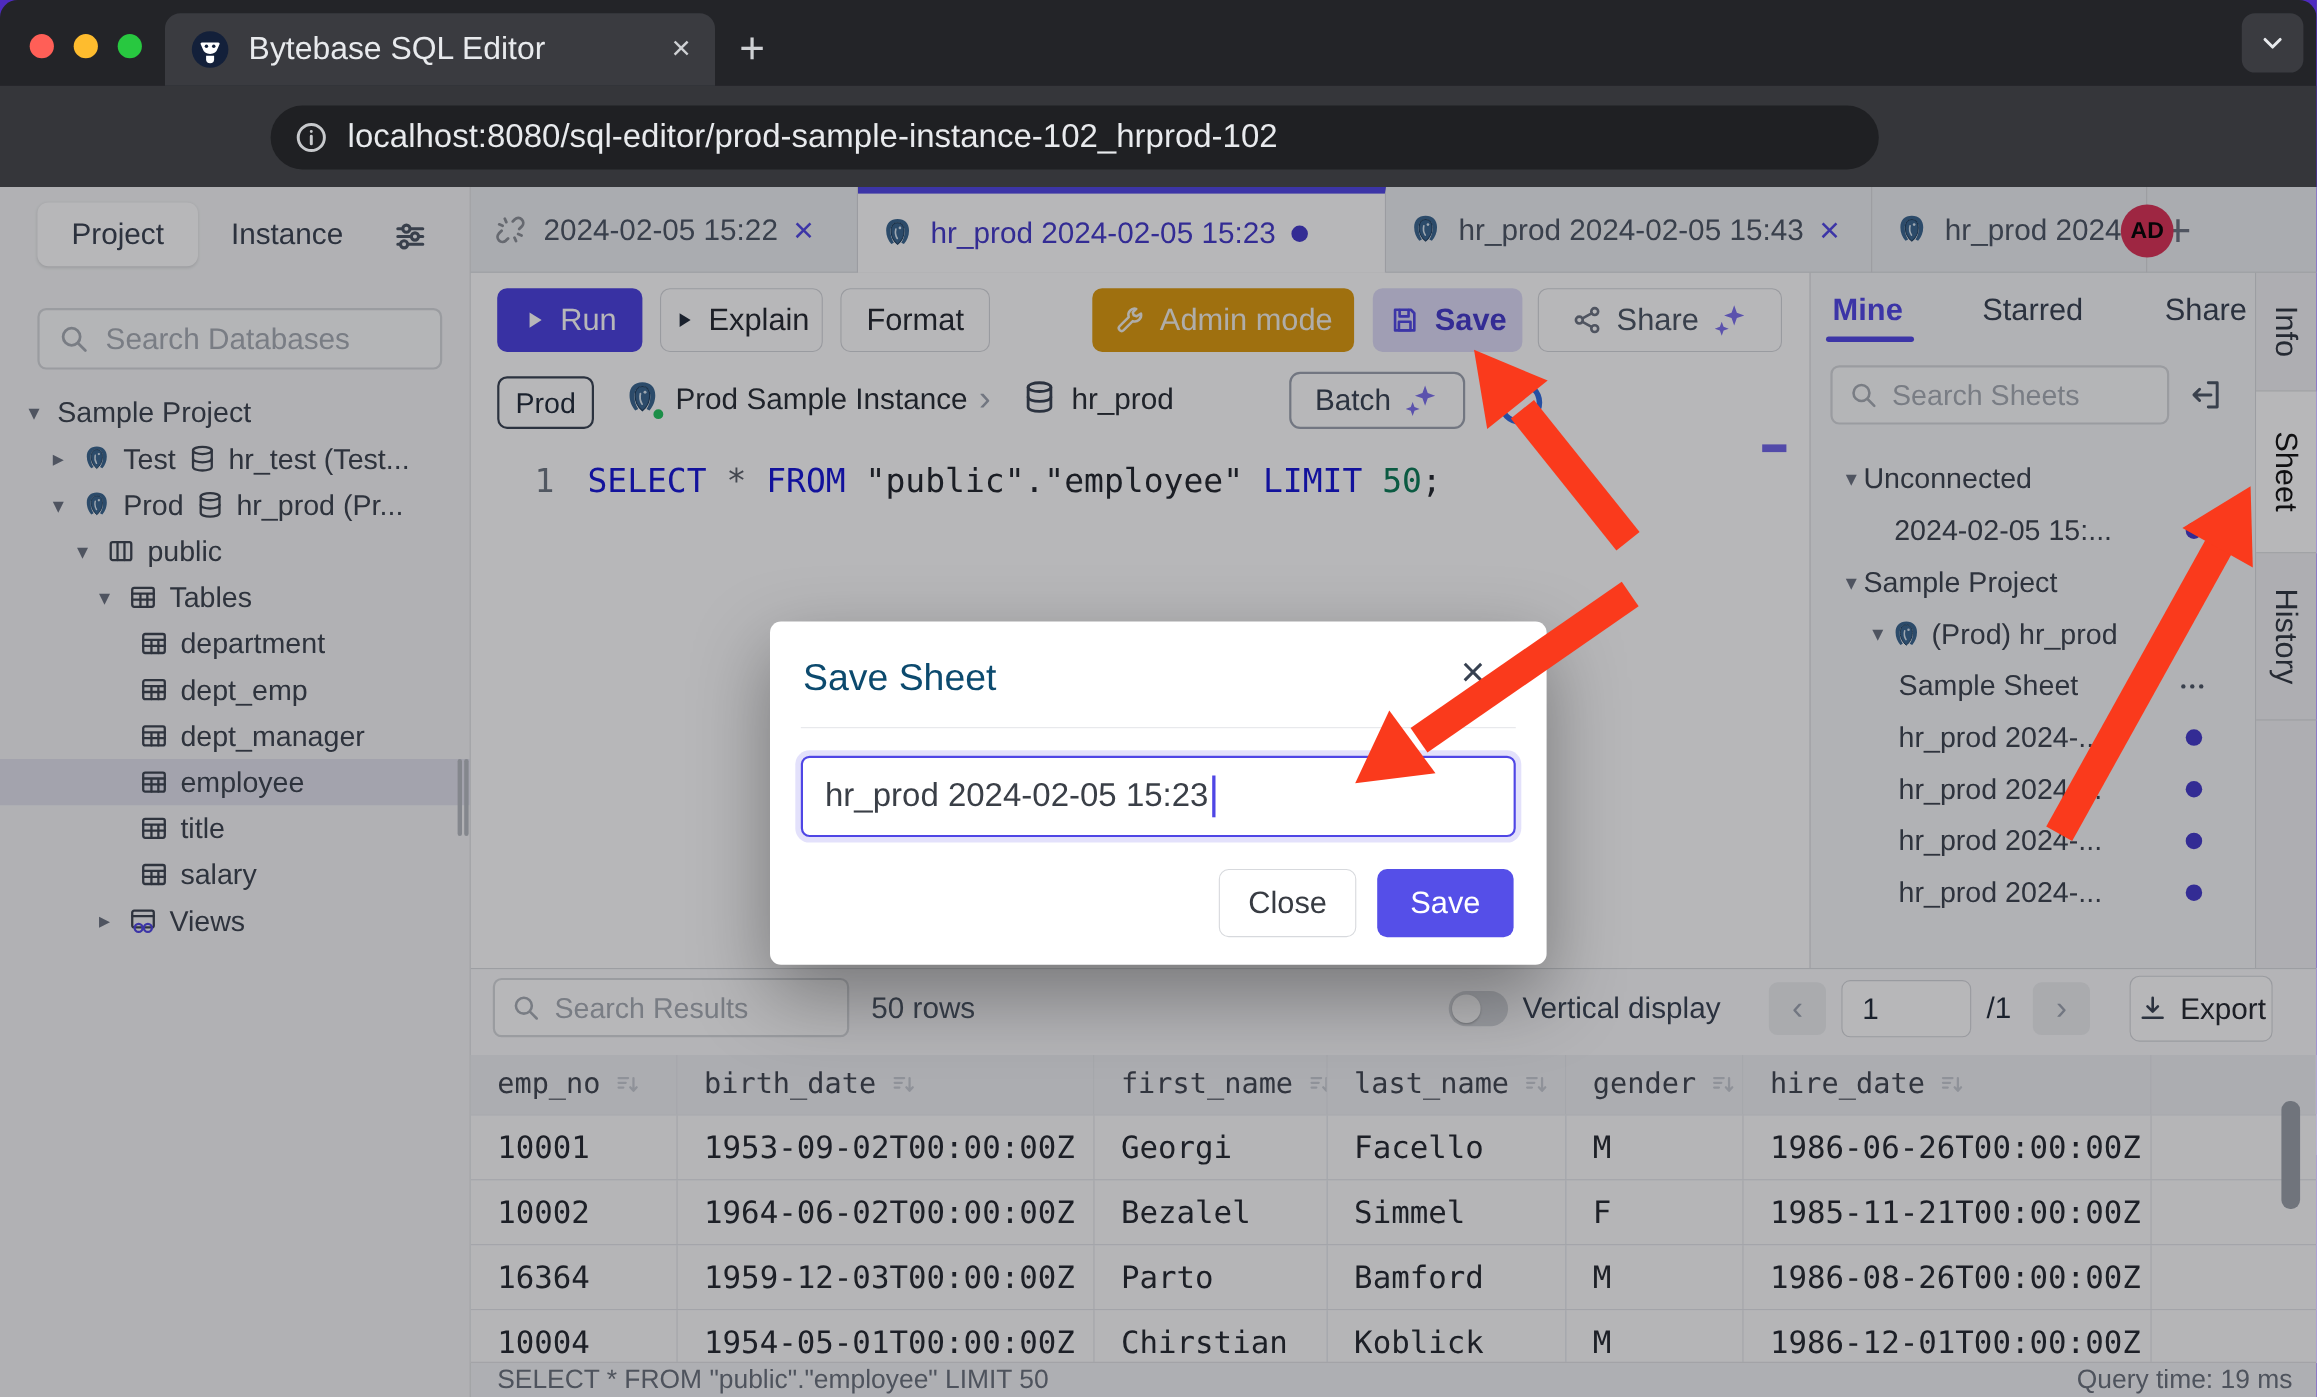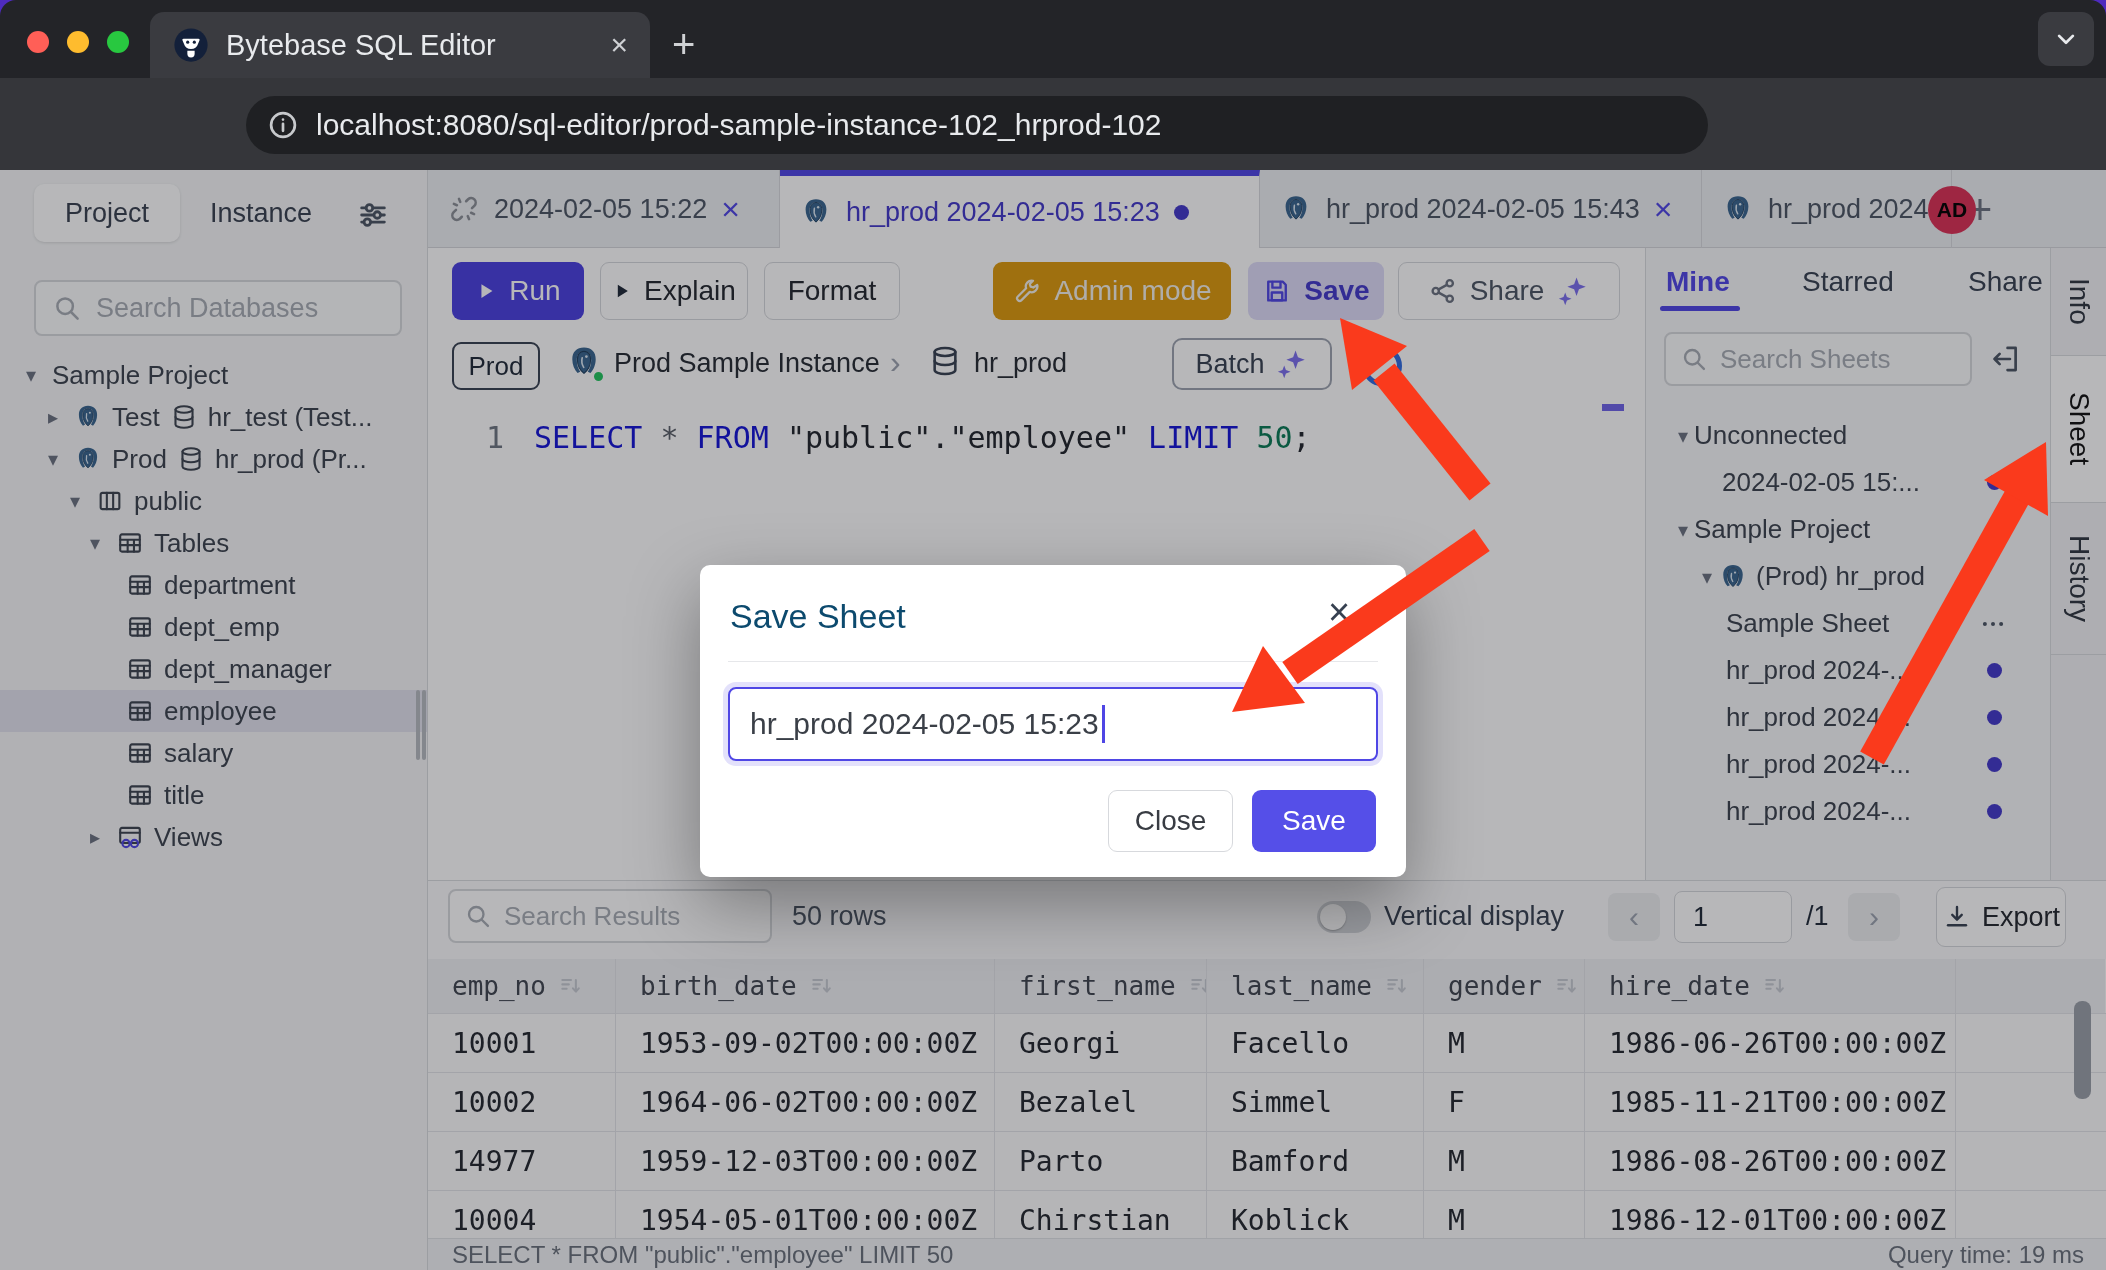--- a/index.html
+++ b/index.html
@@ -262,30 +262,30 @@
             </span>
             <span>employee</span>
           </div>
           <div class="trow" style="padding-left: 126px;">
             <span class="ic" style="height: 28px; width: 28px; color: rgb(61, 68, 80);">
               <svg viewBox="0 0 24 24" fill="none" stroke="currentColor" stroke-width="1.8" stroke-linecap="round" stroke-linejoin="round">
                 <rect x="3.6" y="4.6" width="16.8" height="14.8" rx="1.5"></rect>
                 <path d="M3.6 9.2h16.8M3.6 13.8h16.8M10 9.2v10.2M15.4 9.2v10.2"></path>
               </svg>
             </span>
-            <span>salary</span>
+            <span>title</span>
           </div>
           <div class="trow" style="padding-left: 126px;">
             <span class="ic" style="height: 28px; width: 28px; color: rgb(61, 68, 80);">
               <svg viewBox="0 0 24 24" fill="none" stroke="currentColor" stroke-width="1.8" stroke-linecap="round" stroke-linejoin="round">
                 <rect x="3.6" y="4.6" width="16.8" height="14.8" rx="1.5"></rect>
                 <path d="M3.6 9.2h16.8M3.6 13.8h16.8M10 9.2v10.2M15.4 9.2v10.2"></path>
               </svg>
             </span>
-            <span>title</span>
+            <span>salary</span>
           </div>
           <div class="trow" style="padding-left: 84px;">
             <span class="caret">▸</span>
             <span class="ic" style="height: 28px; width: 28px; color: rgb(61, 68, 80);">
               <svg viewBox="0 0 24 24" fill="none" stroke="currentColor" stroke-width="1.8" stroke-linecap="round" stroke-linejoin="round">
                 <rect x="3.6" y="4.2" width="16.8" height="13" rx="1.5"></rect>
                 <path d="M3.6 8.4h16.8"></path>
                 <circle cx="8.6" cy="17.6" r="3.1" stroke="#4f46e5"></circle>
                 <circle cx="15.8" cy="17.6" r="3.1" stroke="#4f46e5"></circle>
                 <path d="M11.7 17.3h1" stroke="#4f46e5"></path>
@@ -660,21 +660,21 @@
             <div class="rcell cell" style="width: 161px;">
               <span>F</span>
             </div>
             <div class="rcell cell" style="width: 371px;">
               <span>1985-11-21T00:00:00Z</span>
             </div>
             <div class="rcell cell" style="width: 149px; border-right: none;"></div>
           </div>
           <div style="display: flex; height: 58px; border-top: 1px solid rgb(226, 228, 232); background: rgb(252, 252, 253);">
             <div class="rcell cell" style="width: 188px;">
-              <span>14977</span>
+              <span>16364</span>
             </div>
             <div class="rcell cell" style="width: 379px;">
               <span>1959-12-03T00:00:00Z</span>
             </div>
             <div class="rcell cell" style="width: 212px;">
               <span>Parto</span>
             </div>
             <div class="rcell cell" style="width: 217px;">
               <span>Bamford</span>
             </div>

